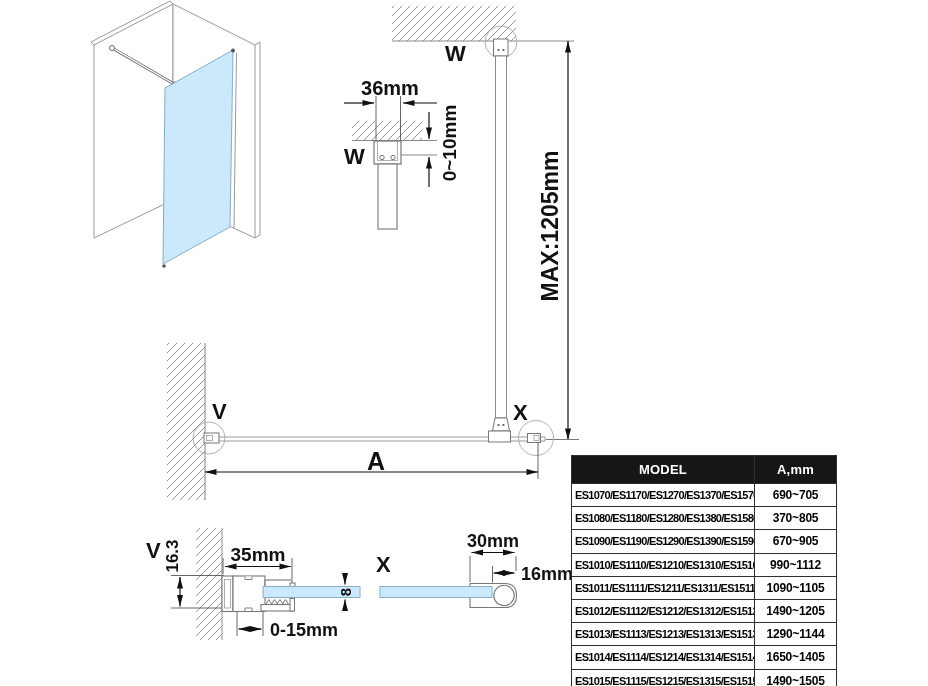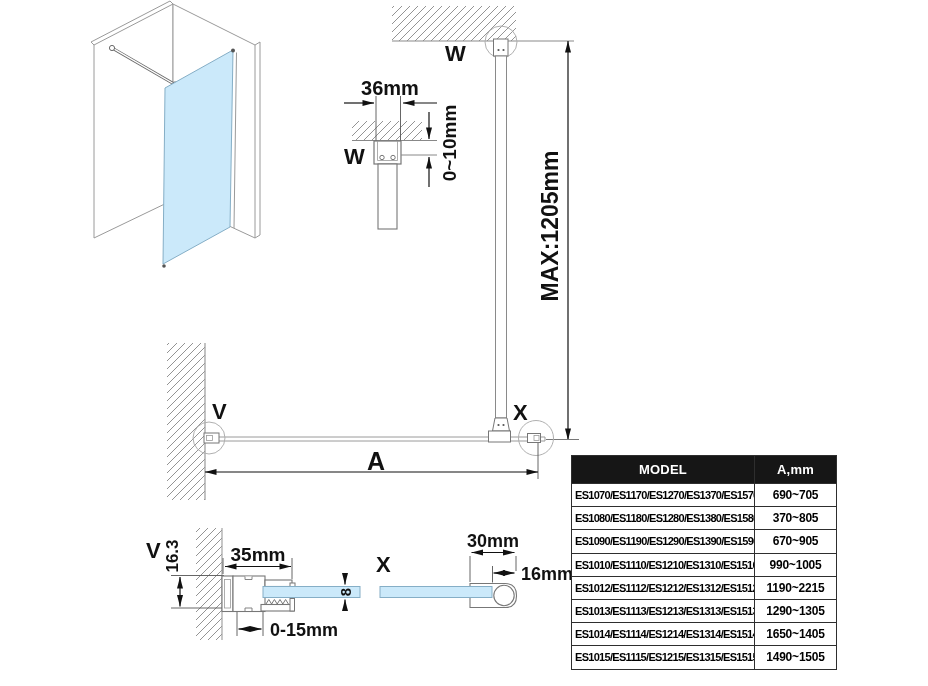--- a/index.html
+++ b/index.html
@@ -169,29 +169,33 @@
     <tr>
       <td class="model">ES1080/ES1180/ES1280/ES1380/ES1580</td>
       <td class="val">370~805</td>
     </tr>
     <tr>
       <td class="model">ES1090/ES1190/ES1290/ES1390/ES1590</td>
       <td class="val">670~905</td>
     </tr>
     <tr>
       <td class="model">ES1010/ES1110/ES1210/ES1310/ES1510</td>
-      <td class="val">990~1005</td>
+      <td class="val">990~1112</td>
+    </tr>
+    <tr>
+      <td class="model">ES1011/ES1111/ES1211/ES1311/ES1511</td>
+      <td class="val">1090~1105</td>
     </tr>
     <tr>
       <td class="model">ES1012/ES1112/ES1212/ES1312/ES1512</td>
-      <td class="val">1190~2215</td>
+      <td class="val">1490~1205</td>
     </tr>
     <tr>
       <td class="model">ES1013/ES1113/ES1213/ES1313/ES1513</td>
-      <td class="val">1290~1305</td>
+      <td class="val">1290~1144</td>
     </tr>
     <tr>
       <td class="model">ES1014/ES1114/ES1214/ES1314/ES1514</td>
       <td class="val">1650~1405</td>
     </tr>
     <tr>
       <td class="model">ES1015/ES1115/ES1215/ES1315/ES1515</td>
       <td class="val">1490~1505</td>
     </tr>
   </tbody>

